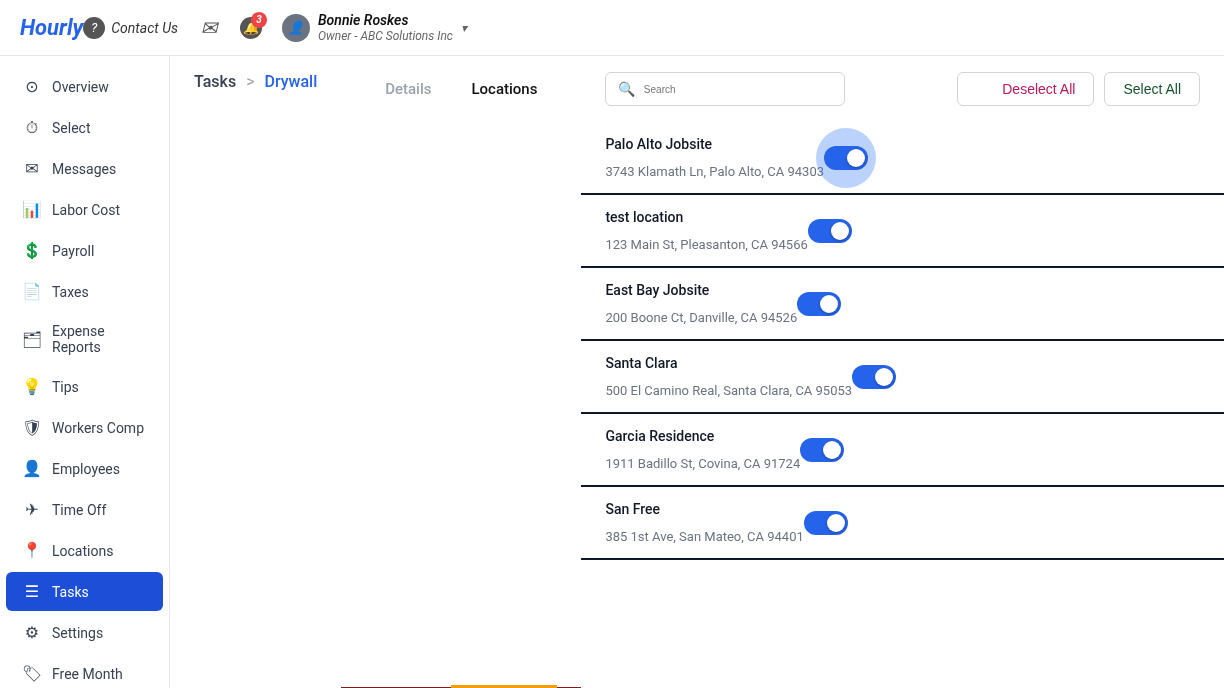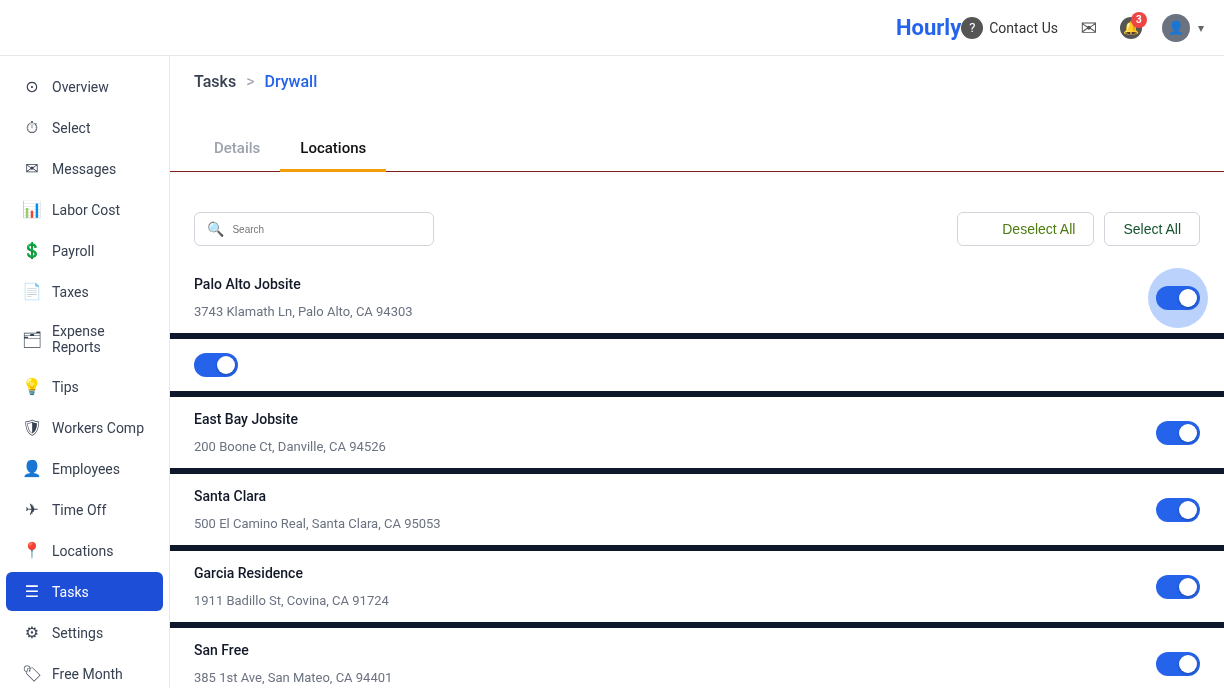--- a/index.html
+++ b/index.html
@@ -1,22 +1,22 @@
 <!DOCTYPE html>
 <html><head>
   <meta charset="utf-8">
   <style>
     * { box-sizing: border-box; margin: 0; padding: 0; }
     body { font-family: -apple-system, BlinkMacSystemFont, 'Segoe UI', Roboto, sans-serif; background: #f5f5f5; display: flex; flex-direction: column; height: 688px; width: 1224px; overflow: hidden; }
 
     
     .header {
-      display: flex; align-items: center; justify-content: flex-end;
+      display: flex; align-items: center; justify-content: flex-start;
       background: #fff; padding: 0 20px; height: 56px;
-      border-bottom: 1px solid #e8e8e8; flex-shrink: 0;
+      border-bottom: 1px solid #e8e8e8; flex-shrink: 0; font-style: italic;
     }
     .logo { font-size: 22px; font-weight: 700; color: #2563eb; }
     .header-right { display: flex; align-items: center; gap: 20px; }
     .contact-us { display: flex; align-items: center; gap: 6px; font-size: 14px; color: #333; cursor: pointer; }
     .header-icon { width: 22px; height: 22px; border-radius: 50%; background: #333; display: flex; align-items: center; justify-content: center; color: #fff; font-size: 13px; cursor: pointer; position: relative; }
     .badge { position: absolute; top: -5px; right: -5px; background: #ef4444; color: #fff; border-radius: 50%; width: 16px; height: 16px; font-size: 10px; display: flex; align-items: center; justify-content: center; font-weight: 700; }
     .user-info { display: flex; align-items: center; gap: 8px; cursor: pointer; }
     .user-avatar { width: 28px; height: 28px; border-radius: 50%; background: #6b7280; display: flex; align-items: center; justify-content: center; color: #fff; font-size: 13px; }
     .user-details { line-height: 1.3; }
     .user-name { font-size: 14px; font-weight: 600; color: #111; }
@@ -33,21 +33,21 @@
     }
     .sidebar-item {
       display: flex; align-items: center; gap: 10px; padding: 10px 16px;
       font-size: 14px; color: #374151; cursor: pointer; border-radius: 6px; margin: 1px 6px;
     }
     .sidebar-item.active { background: #1d4ed8; color: #fff; }
     .sidebar-item.active .sidebar-icon { color: #fff; }
     .sidebar-icon { font-size: 16px; width: 20px; text-align: center; flex-shrink: 0; }
 
     
-    .main { flex: 1; display: flex; flex-direction: column; background: #fff; overflow: hidden; gap: 24px; }
+    .main { flex: 1; display: flex; background: #fff; overflow: hidden; }
 
     
     .breadcrumb { padding: 16px 24px 0; font-size: 16px; color: #374151; }
     .breadcrumb .task-link { color: #374151; font-weight: 500; }
     .breadcrumb .separator { color: #9ca3af; margin: 0 6px; }
     .breadcrumb .current { color: #2563eb; font-weight: 500; }
 
     
     .tabs { display: flex; border-bottom: 1px solid #7f1d1d; padding: 0 24px; margin-top: 12px; }
     .tab {
@@ -64,28 +64,28 @@
     .search-box {
       display: flex; align-items: center; gap: 8px; border: 1px solid #d1d5db;
       border-radius: 6px; padding: 8px 12px; width: 240px; background: #fff;
     }
     .search-icon { color: #9ca3af; font-size: 14px; }
     .search-input { border: none; outline: none; font-size: 10px; color: #374151; width: 100%; background: transparent; }
     .toolbar-buttons { display: flex; gap: 10px; }
     .btn-deselect, .btn-select {
       padding: 8px 18px; border-radius: 6px; font-size: 14px; cursor: pointer; font-weight: 500;
     }
-    .btn-deselect { background: #fff; border: 1px solid #d1d5db; color: #4d7c0f; padding-left: 44px; }
+    .btn-deselect { background: #fff; border: 1px solid #d1d5db; color: #be185d; padding-left: 44px; }
     .btn-select { background: #fff; border: 1px solid #d1d5db; color: #14532d; }
 
     
     .locations-list { flex: 1; overflow-y: auto; position: relative; }
     .location-item {
-      display: flex; align-items: center; justify-content: space-between;
-      padding: 14px 24px; border-bottom: 6px solid #0f172a;
+      display: flex; align-items: center; justify-content: flex-start;
+      padding: 14px 24px; border-bottom: 2px solid #0f172a;
       background: #fff;
     }
     .location-info .location-name { font-size: 14px; font-weight: 500; color: #111827; }
     .location-info .location-address { font-size: 13px; color: #6b7280; margin-top: 12px; }
 
     
     .toggle {
       position: relative; width: 44px; height: 24px; flex-shrink: 0;
       cursor: pointer;
     }
@@ -132,20 +132,24 @@
       <div class="header-icon" style="background:#555;">?</div>
       <span>Contact Us</span>
     </div>
     <div class="header-icon msg-icon" style="background:transparent; color:#555; font-size:20px;">✉</div>
     <div class="header-icon" style="background:#555; position:relative;">
       🔔
       <span class="badge">3</span>
     </div>
     <div class="user-info">
       <div class="user-avatar">👤</div>
+      <div class="user-details">
+        <div class="user-name">Bonnie Roskes</div>
+        <div class="user-role">Owner - ABC Solutions Inc</div>
+      </div>
       <span class="chevron-down">▾</span>
     </div>
   </div>
 </header>
 
 <div class="app-body">
 
   <nav class="sidebar">
     <div class="sidebar-item">
       <span class="sidebar-icon">⊙</span>
@@ -241,20 +245,24 @@
               <div class="location-name">Palo Alto Jobsite</div>
               <div class="location-address">3743 Klamath Ln, Palo Alto, CA 94303</div>
             </div>
             <div class="toggle toggle-highlighted">
               <div class="toggle-track">
                 <div class="toggle-thumb"></div>
               </div>
             </div>
           </div>
           <div class="location-item">
+            <div class="location-info">
+              <div class="location-name">test location</div>
+              <div class="location-address">123 Main St, Pleasanton, CA 94566</div>
+            </div>
             <div class="toggle">
               <div class="toggle-track">
                 <div class="toggle-thumb"></div>
               </div>
             </div>
           </div>
           <div class="location-item">
             <div class="location-info">
               <div class="location-name">East Bay Jobsite</div>
               <div class="location-address">200 Boone Ct, Danville, CA 94526</div>

